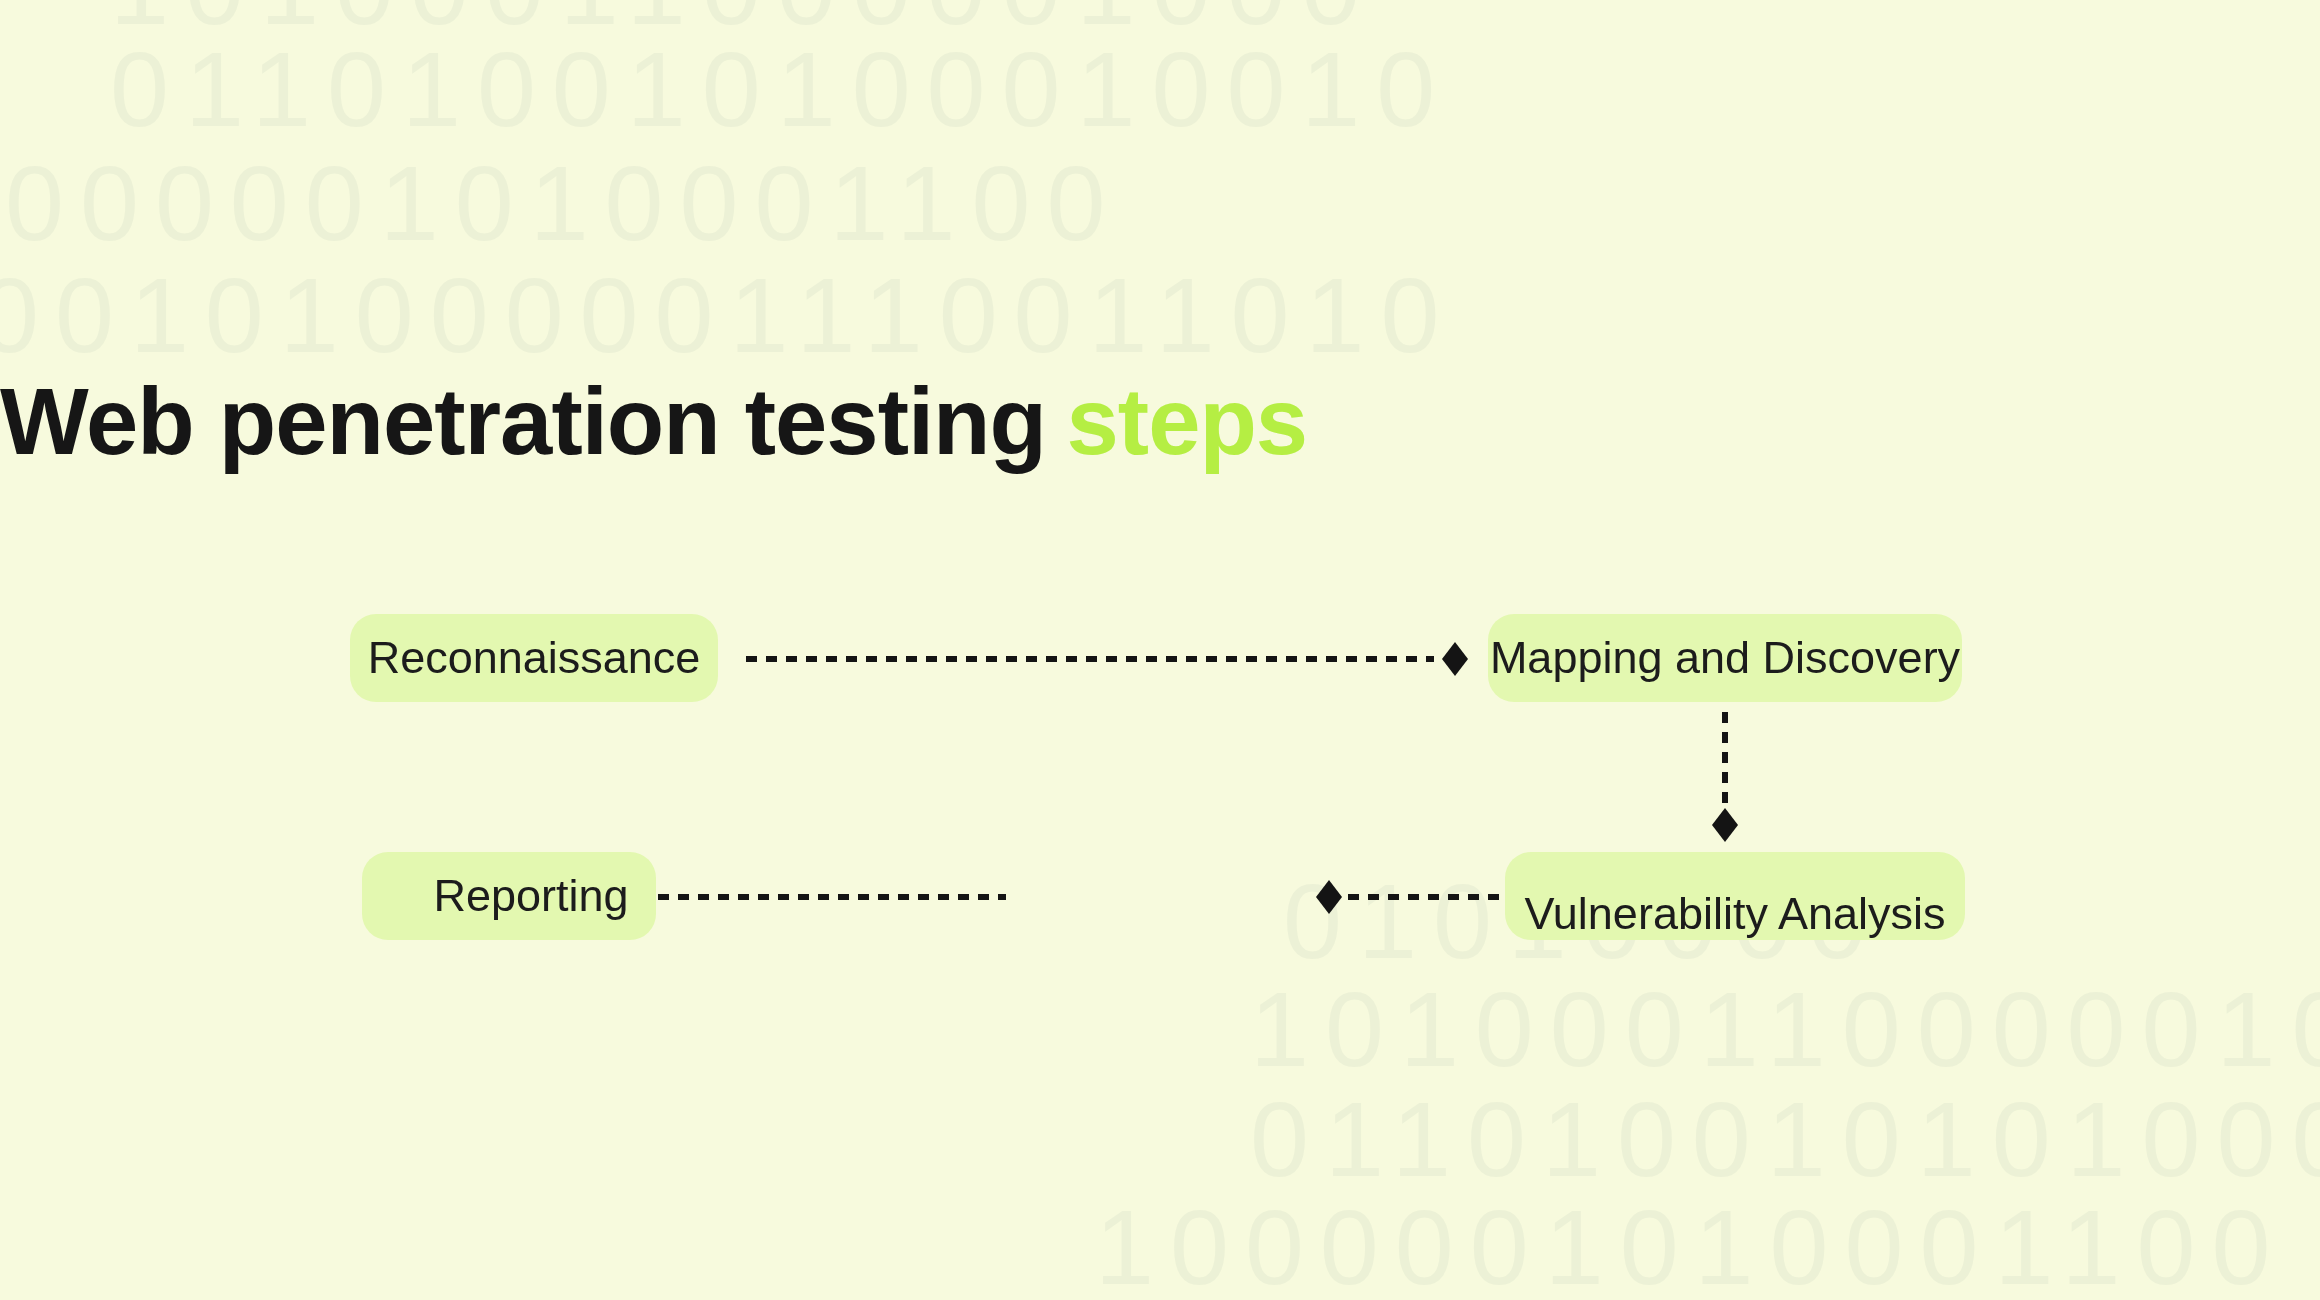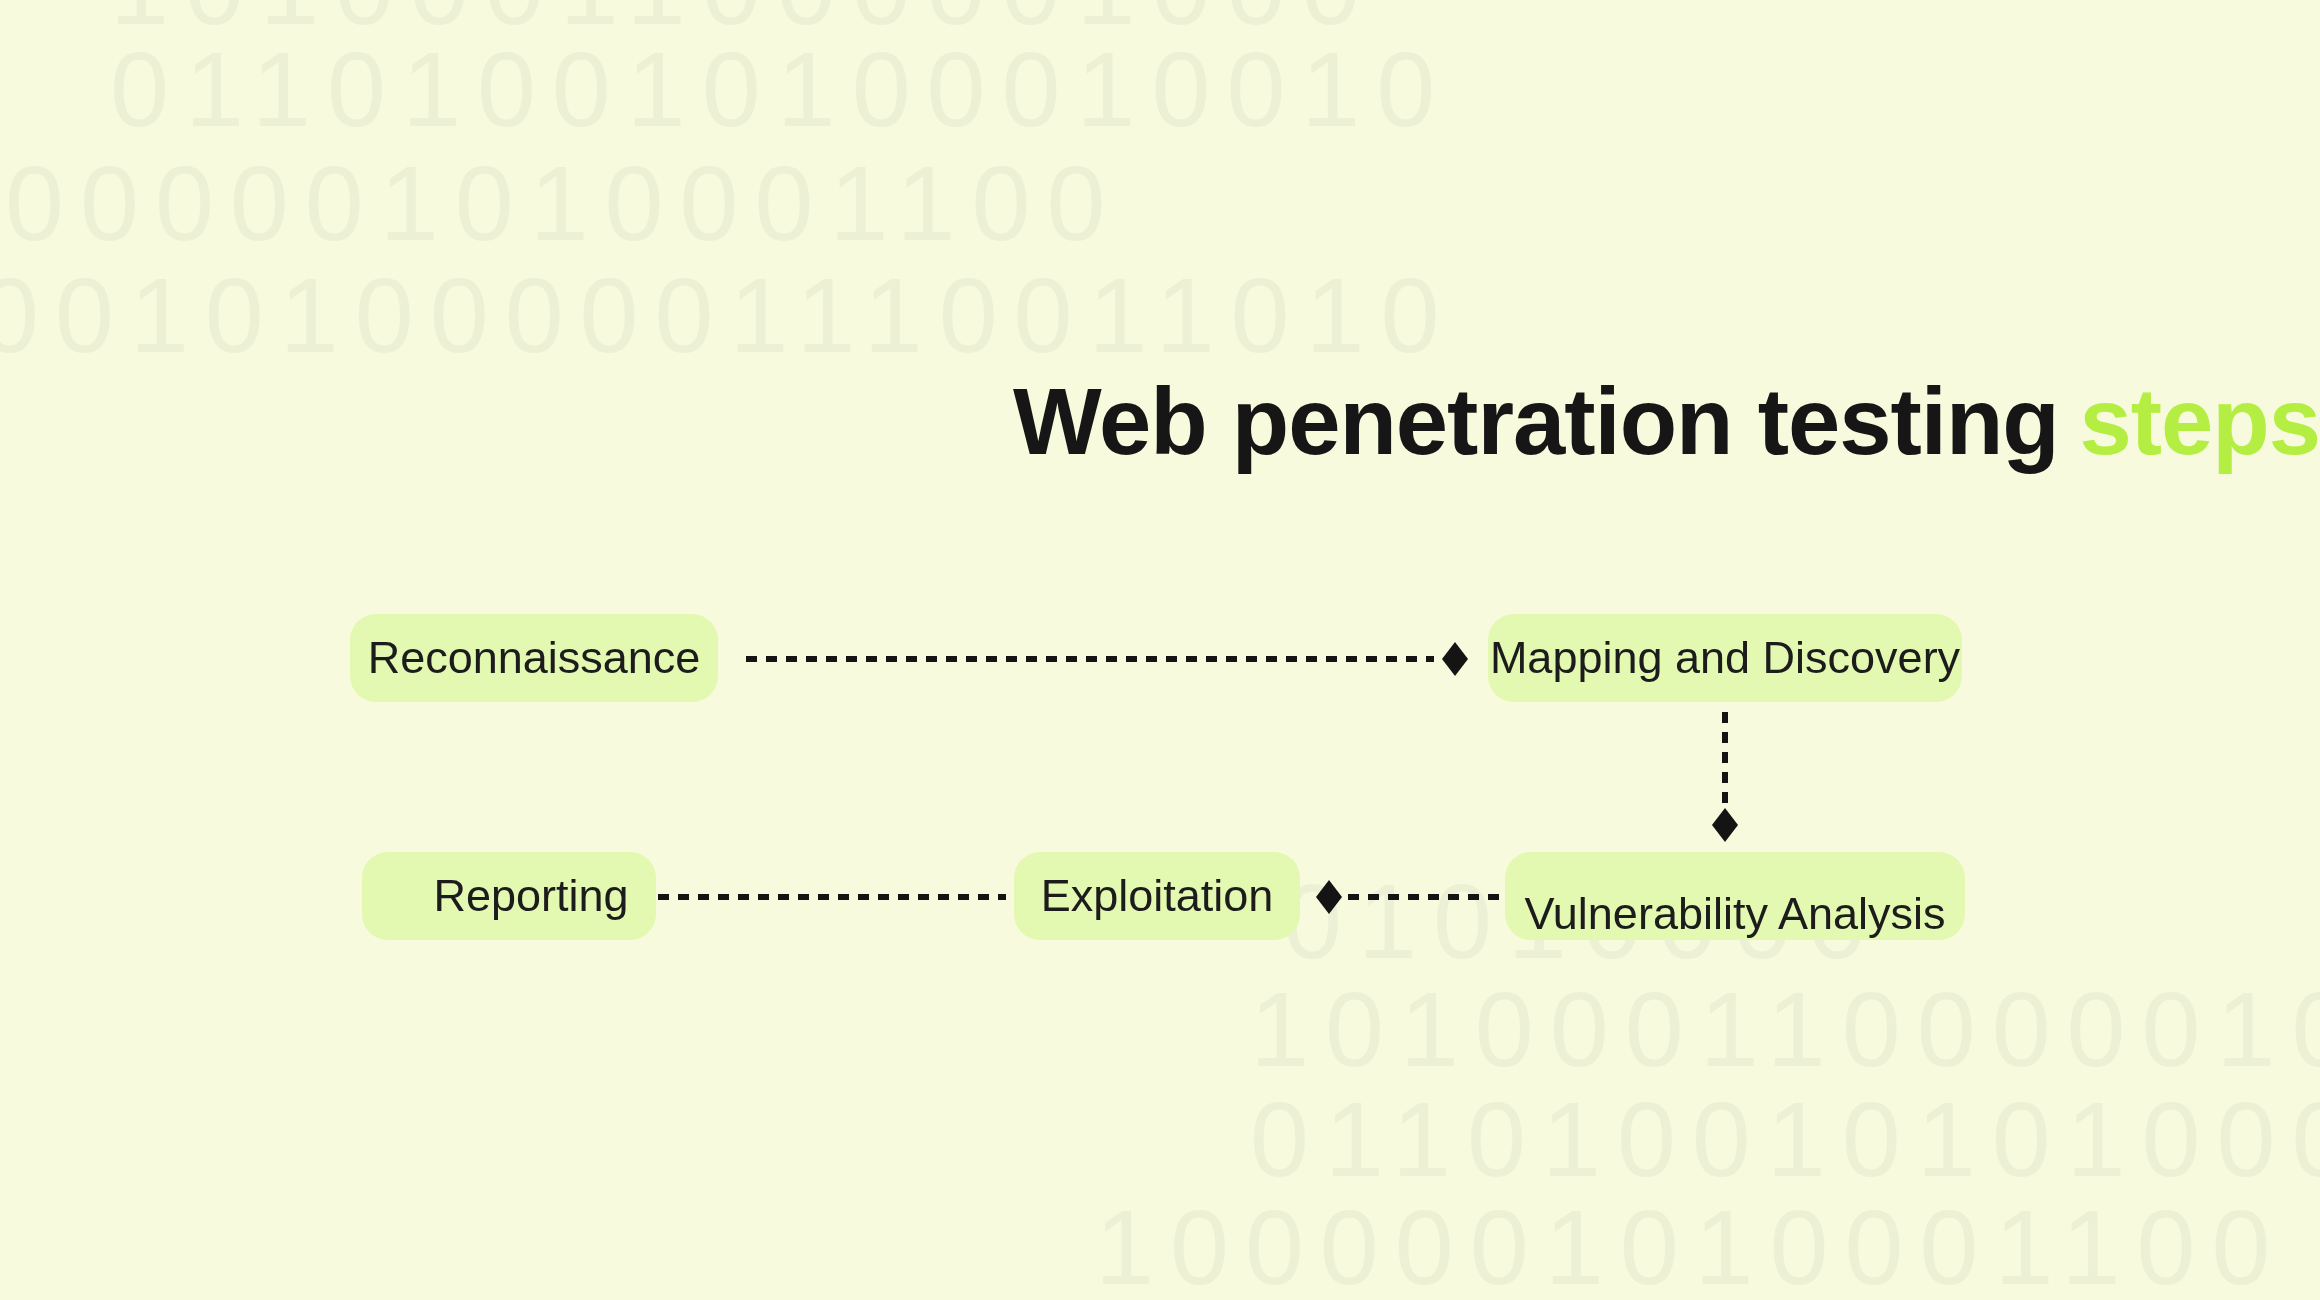--- a/index.html
+++ b/index.html
@@ -27,21 +27,21 @@
     user-select: none;
     z-index: 1;
   }
 
   
   .title {
     position: absolute;
     top: 368px;
     left: 0;
     width: 100%;
-    text-align: right;
+    text-align: left;
     font-size: 94px;
     line-height: 1.15;
     font-weight: bold;
     letter-spacing: -1px;
     color: #161616;
     z-index: 3;
     margin: 0;
   }
   .title .accent {
     color: #b5ee43;
@@ -121,23 +121,20 @@
 
   <div class="node" id="node-reconnaissance">
     <span>Reconnaissance</span>
   </div>
   <div class="node" id="node-mapping">
     <span>Mapping and Discovery</span>
   </div>
   <div class="node" id="node-vulnerability">
     <span>Vulnerability Analysis</span>
   </div>
-  <div class="node" id="node-exploitation">
-    <span>Exploitation</span>
-  </div>
   <div class="node" id="node-reporting">
     <span>Reporting</span>
   </div>
 
   <div class="dash-h" id="conn1-line"></div>
   <div class="diamond" id="conn1-diamond"></div>
 
   <div class="dash-v" id="conn2-line"></div>
   <div class="diamond" id="conn2-diamond"></div>
 

